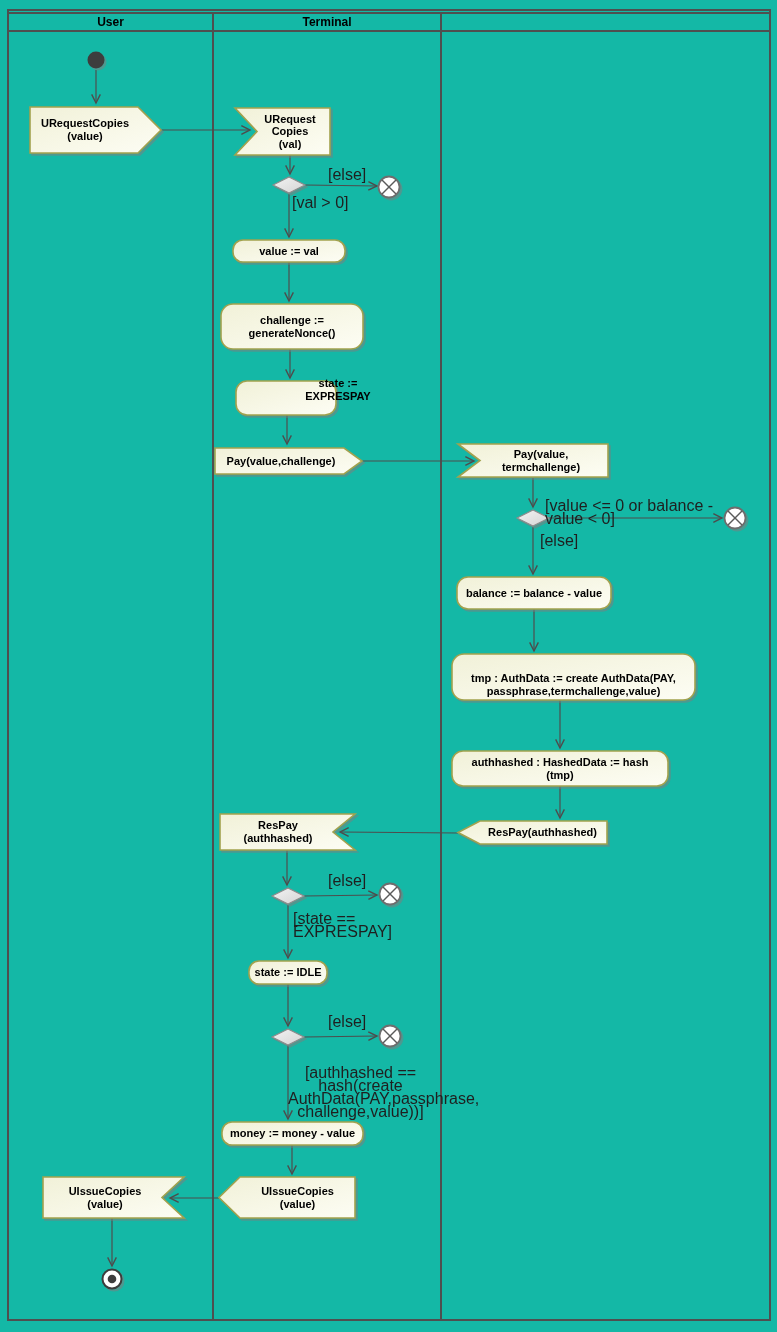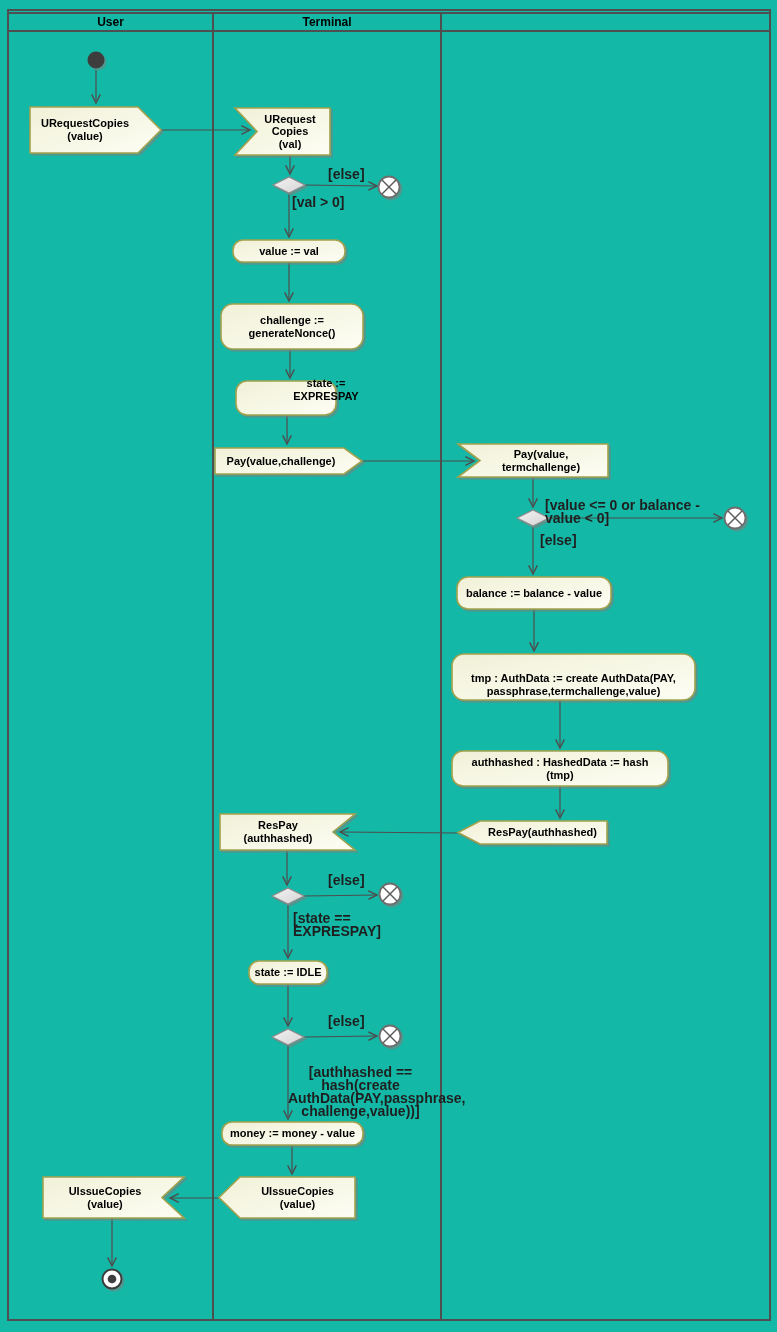--- a/index.html
+++ b/index.html
@@ -22,21 +22,21 @@
   .edge{fill:none;stroke:var(--edge);stroke-width:1.2;}
   .xfinal{fill:#ffffff;stroke:#6e6e6e;stroke-width:1.8;}
   .xcross{stroke:#5a5a5a;stroke-width:1.4;}
   .frameline{stroke:var(--frame);stroke-width:2;fill:none;}
   .lbl{
     position:absolute;display:flex;align-items:center;justify-content:center;
     text-align:center;white-space:pre-line;color:#000;
     font-size:11px;line-height:13px;font-weight:bold;
   }
   .guard{
-    position:absolute;font-size:14px;line-height:13px;font-weight:bold;
+    position:absolute;font-size:16px;line-height:13px;font-weight:normal;
     color:#1f1f1f;white-space:pre-line;
   }
   .guard.center{text-align:center;}
   .lane-label{
     position:absolute;display:flex;align-items:center;justify-content:center;
     font-size:12px;font-weight:bold;color:#000;
   }
 </style>
 </head>
 <body>
@@ -161,21 +161,21 @@
   <div class="lbl" style="left:250px;top:108px;width:80px;height:47px;line-height:12.5px;">URequest
 Copies
 (val)</div>
 
   <div class="guard" style="left:328px;top:168px;width:40px;">[else]</div>
   <div class="guard" style="left:292px;top:196px;width:60px;">[val &gt; 0]</div>
 
   <div class="lbl" style="left:233px;top:240px;width:112px;height:22px;">value := val</div>
   <div class="lbl" style="left:221px;top:304px;width:142px;height:45px;border-radius:18px;">challenge :=
 generateNonce()</div>
-  <div class="lbl" style="left:228px;top:381px;width:100px;height:18px;padding-left:48px;">state :=
+  <div class="lbl" style="left:240px;top:381px;width:100px;height:18px;padding-left:48px;">state :=
 EXPRESPAY</div>
 
   <div class="lbl" style="left:215px;top:448px;width:132px;height:26px;">Pay(value,challenge)</div>
   <div class="lbl" style="left:478px;top:444px;width:126px;height:33px;">Pay(value,
 termchallenge)</div>
 
   <div class="guard" style="left:545px;top:499px;width:182px;">[value &lt;= 0 or balance - value &lt; 0]</div>
   <div class="guard" style="left:540px;top:534px;width:40px;">[else]</div>
 
   <div class="lbl" style="left:457px;top:577px;width:154px;height:32px;">balance := balance - value</div>

